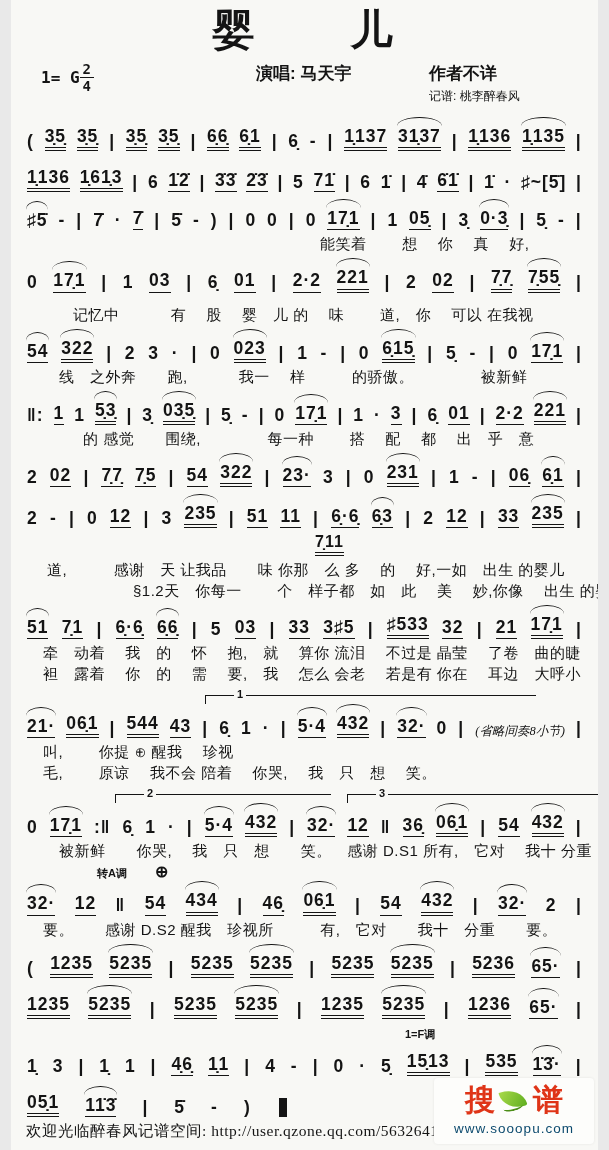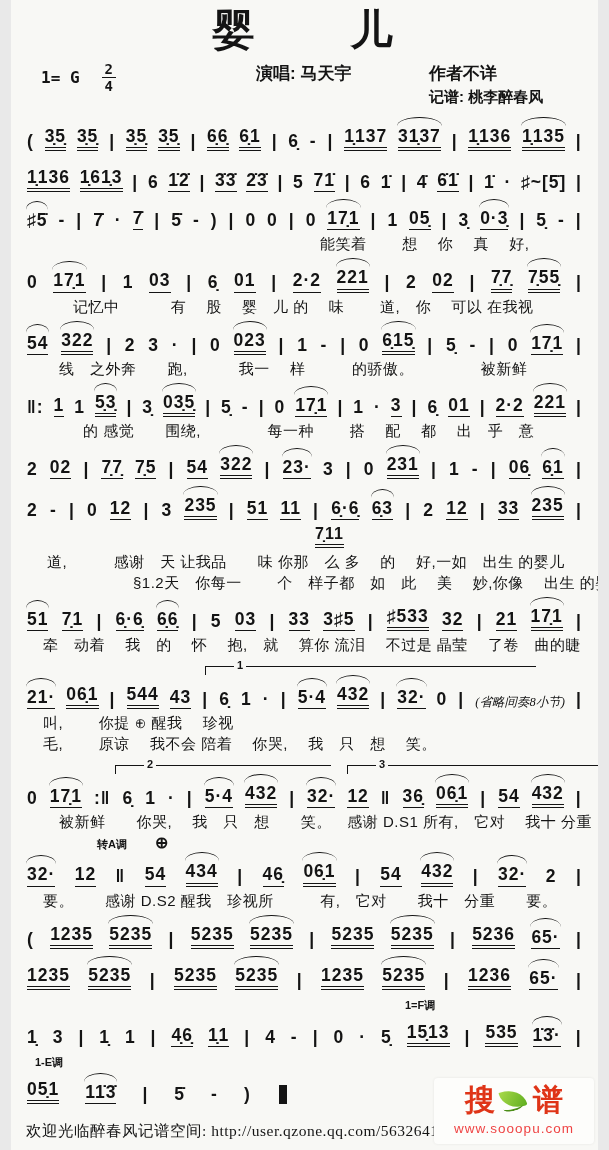--- a/index.html
+++ b/index.html
@@ -5,27 +5,27 @@
   html,body{margin:0;padding:0;}
   body{background:#e9e9e9;font-family:"Liberation Sans",sans-serif;}
   #page{position:relative;width:587px;height:1150px;background:#f8f8f5;color:#141414;
         overflow:hidden;margin:0 auto;}
   
   #hdr{position:relative;height:112px;}
   #title{position:absolute;top:2px;left:0;right:0;text-align:center;
          font-size:42px;font-weight:bold;letter-spacing:4px;
          font-family:"Liberation Serif",serif;}
   #keysig{position:absolute;left:30px;top:62px;font-size:16px;font-weight:bold;
-          font-family:"DejaVu Sans Mono",monospace;display:flex;align-items:center;gap:22px;}
+          font-family:"DejaVu Sans Mono",monospace;display:flex;align-items:center;gap:0;}
   .frac{display:inline-flex;flex-direction:column;align-items:center;line-height:1;font-size:14px;}
   .frac .num{border-bottom:1.5px solid #141414;padding:0 3px 1px;}
   .frac .den{padding-top:1px;}
   #singer{position:absolute;left:245px;top:62px;font-size:17px;font-weight:bold;}
   #author{position:absolute;left:418px;top:62px;font-size:17px;font-weight:bold;}
-  #transcriber{position:absolute;left:418px;top:88px;font-size:15px;font-weight:bold;}
+  #transcriber{position:absolute;left:418px;top:88px;font-size:12px;font-weight:normal;}
   
   #score{position:relative;padding:4px 14px 0 14px;}
   .system{position:relative;margin-bottom:3px;}
   .above{position:relative;height:16px;font-size:11px;font-weight:bold;}
   .above .lbl{position:absolute;top:2px;white-space:nowrap;}
   .above .coda{font-size:16px;top:-2px;}
   .above .volta{position:absolute;top:8px;height:8px;border-top:1.4px solid #141414;
                 border-left:1.4px solid #141414;}
   .above .volta span{position:absolute;top:-8px;left:28px;background:#f8f8f5;padding:0 3px;
                      font-size:11px;}
@@ -173,21 +173,21 @@
           <span class="tok u1">2·2</span>
           <span class="tok arc u2">221</span>
           <span class="tok">|</span>
           <span class="tok">2</span>
           <span class="tok u1">02</span>
           <span class="tok">|</span>
           <span class="tok u2">7̣7̣</span>
           <span class="tok arc u2">7̣55̣</span>
           <span class="tok">|</span>
         </div>
-        <div class="lyr" style="padding-left: 48px;">记忆中　　　 有　 股　 婴　儿 的　 味　　 道,　你　 可以 在我视</div>
+        <div class="lyr" style="padding-left: 48px; margin-top: 8px;">记忆中　　　 有　 股　 婴　儿 的　 味　　 道,　你　 可以 在我视</div>
       </div>
       <div class="system">
         <div class="notes">
           <span class="tok arc u1">54</span>
           <span class="tok arc u2">322</span>
           <span class="tok">|</span>
           <span class="tok">2</span>
           <span class="tok">3</span>
           <span class="tok">·</span>
           <span class="tok">|</span>
@@ -308,20 +308,21 @@
           <span class="tok u1">3♯5</span>
           <span class="tok">|</span>
           <span class="tok u2">♯533</span>
           <span class="tok u1">32</span>
           <span class="tok">|</span>
           <span class="tok u1">21</span>
           <span class="tok arc u2">17̣1</span>
           <span class="tok">|</span>
         </div>
         <div class="lyr" style="padding-left: 18px;">牵　动着　 我　的　 怀　 抱,　就　 算你 流泪　 不过是 晶莹　 了卷　曲的睫</div>
+        <div class="lyr" style="padding-left: 18px;">袒　露着　 你　的　 需　 要,　我　 怎么 会老　 若是有 你在　 耳边　大呼小</div>
       </div>
       <div class="system">
         <div class="above">
           <div class="volta" style="left: 180px; width: 330px;">
             <span>1</span>
           </div>
         </div>
         <div class="notes">
           <span class="tok arc u1">21·</span>
           <span class="tok u2">06̣1</span>
@@ -455,39 +456,36 @@
           <span class="tok">·</span>
           <span class="tok">5̣</span>
           <span class="tok u2">15̣13</span>
           <span class="tok">|</span>
           <span class="tok u2">535</span>
           <span class="tok arc u1">1̇3̇·</span>
           <span class="tok">|</span>
         </div>
       </div>
       <div class="system">
-        <div class="above">
-          <span class="lbl" style="left: 10px;">1-E调</span>
-        </div>
         <div class="notes short">
           <span class="tok u2">05̣1</span>
           <span class="tok arc u1">11̇3̇</span>
           <span class="tok">|</span>
           <span class="tok">5̇</span>
           <span class="tok">-</span>
           <span class="tok">)</span>
           <span class="tok fin"></span>
         </div>
       </div>
     </div>
 
   <div id="footer">欢迎光临醉春风记谱空间: http://user.qzone.qq.com/563264185</div>
 
   <div id="logo">
     <div class="row">
       <span class="zi" style="color: rgb(223, 52, 23);">搜</span>
       <span class="leaf"></span>
       <span class="zi" style="color: rgb(223, 52, 23);">谱</span>
     </div>
-    <div class="url" style="color: #ef4444;">www.sooopu.com</div>
+    <div class="url" style="color: #0c4a6e;">www.sooopu.com</div>
   </div>
 
 </div>
 
 </body></html>

